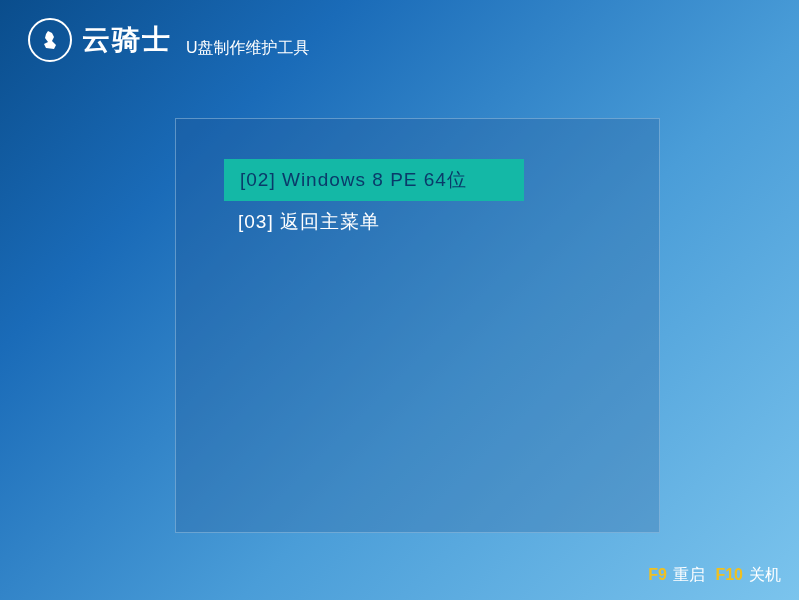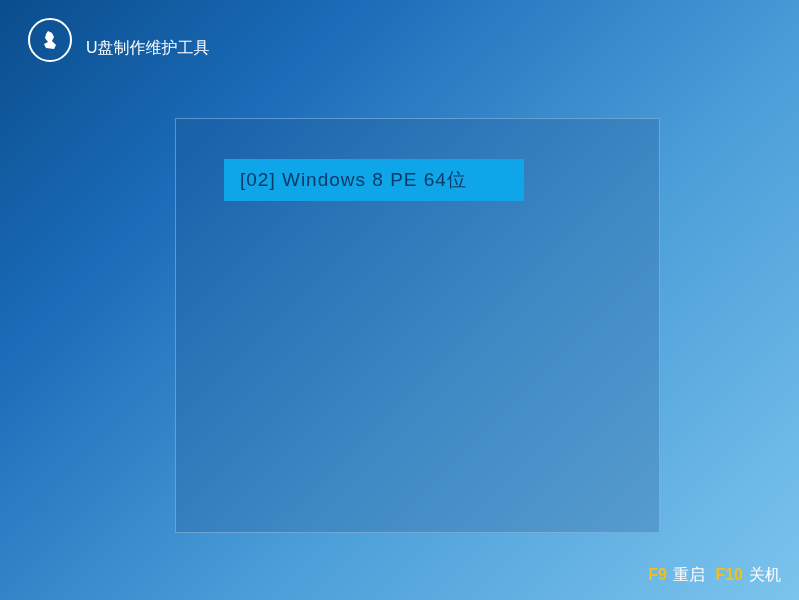--- a/index.html
+++ b/index.html
@@ -64,21 +64,21 @@
     .menu-item {
       padding: 8px 14px;
       margin-left: 48px;
       width: 300px;
       color: #fff;
       font-size: 19px;
       letter-spacing: 1px;
       cursor: pointer;
     }
     .menu-item.selected {
-      background: #0ea5e9;
+      background: #14b8a6;
       color: #0a3a6a;
       padding-left: 16px;
     }
     .footer {
       position: absolute;
       bottom: 14px;
       right: 18px;
       font-size: 16px;
       color: #fff;
     }
@@ -94,23 +94,25 @@
 <body>
 
 <div class="header">
   <div class="logo-circle">
     <div class="logo-knight">
       <svg viewBox="0 0 24 24" fill="#fff">
         <path d="M10 3 L14 5 L16 9 L14 13 L18 17 L16 21 L8 20 L6 16 L10 14 L7 10 L8 6 Z"></path>
       </svg>
     </div>
   </div>
+  <span class="brand-text">云骑士</span>
   <span class="subtitle">U盘制作维护工具</span>
 </div>
 
 <div class="menu-panel">
   <div class="menu-item selected">[02] Windows 8 PE 64位</div>
+  <div class="menu-item">[03] 返回主菜单</div>
 </div>
 
 <div class="footer">
   <span class="fkey">F9</span><span>重启</span>
   <span class="fkey">F10</span><span>关机</span>
 </div>
 
 </body></html>

